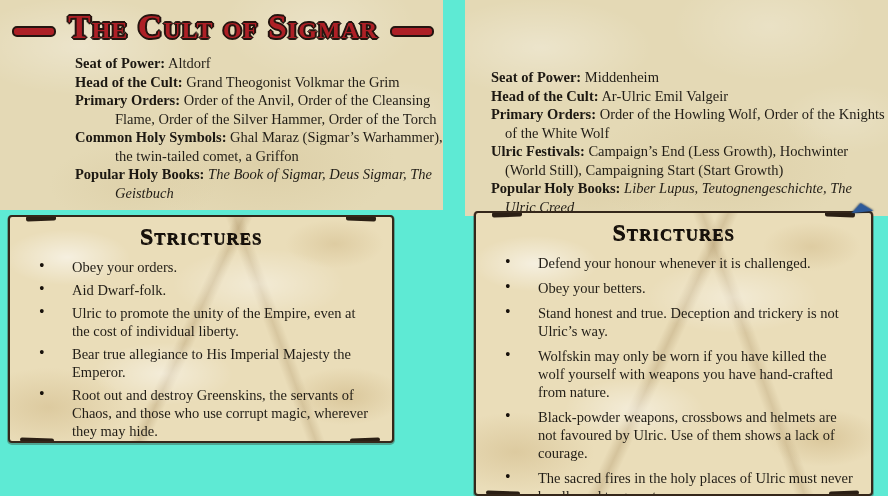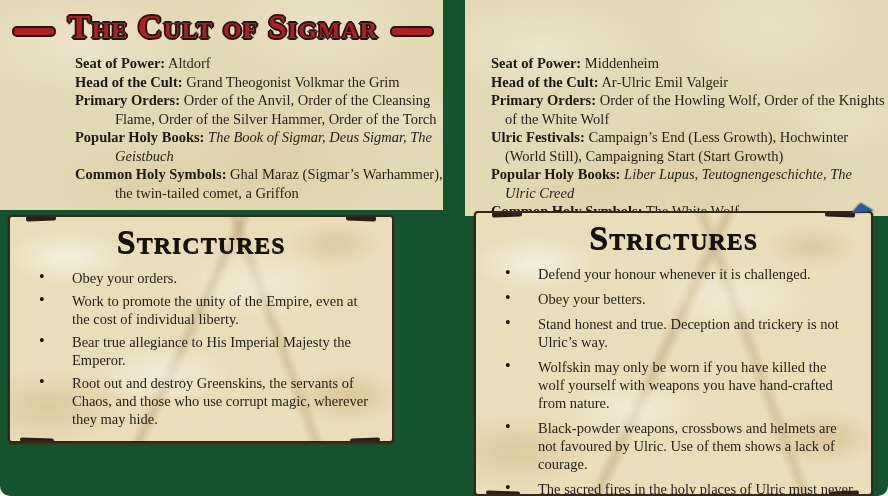--- a/index.html
+++ b/index.html
@@ -1,17 +1,17 @@
 <!DOCTYPE html>
 <html><head>
 <meta charset="utf-8">
 <style>
   html,body{margin:0;padding:0;background:#ffffff;width:888px;height:496px;overflow:hidden;
     font-family:"Liberation Serif",serif;-webkit-font-smoothing:antialiased;}
-  .stage{position:relative;width:888px;height:496px;background:#14532d;border-radius:10px;}
+  .stage{position:relative;width:888px;height:496px;background:#5eead4;}
 
   
   .panel{position:absolute;top:0;
     background-color:#e4d9b5;
     background-image:
       radial-gradient(ellipse 160px 70px at 18% 22%, rgba(255,255,255,.30), transparent 70%),
       radial-gradient(ellipse 140px 80px at 72% 12%, rgba(255,255,255,.22), transparent 70%),
       radial-gradient(ellipse 180px 90px at 60% 78%, rgba(201,180,130,.25), transparent 72%),
       radial-gradient(ellipse 120px 60px at 30% 88%, rgba(201,180,130,.20), transparent 70%),
       radial-gradient(ellipse 90px 50px at 90% 55%, rgba(255,255,255,.18), transparent 70%);
@@ -26,21 +26,21 @@
     color:#ad2026;
     text-shadow:-2px 0 #241510,2px 0 #241510,0 -2px #241510,0 2px #241510,
                 -1px -1px #241510,1px 1px #241510,-1px 1px #241510,1px -1px #241510;
   }
   .dash{display:inline-block;vertical-align:middle;width:40px;height:7px;margin:0 12px 6px 12px;
     background:#ad2026;border:2px solid #241510;border-radius:5px;}
 
   
   .facts{position:absolute;font-size:14.5px;line-height:18.5px;color:#211d16;}
   .facts-left{left:75px;top:54px;width:372px;}
-  .facts-right{left:26px;top:54px;width:394px;}
+  .facts-right{left:26px;top:68px;width:394px;}
   .fact{margin:0;font-family:Liberation Serif, serif;}
   .facts-left .fact{padding-left:40px;text-indent:-40px;}
   .facts-right .fact{padding-left:14px;text-indent:-14px;}
   .fact b{font-weight:bold;color:#1c1812;}
   .italic{font-style:italic;}
 
   
   .sbox{position:absolute;
     background-color:#ead br;
     background-color:#eaddb9;
@@ -59,21 +59,21 @@
   }
   .sbox-left{left:8px;top:215px;width:382px;height:224px;}
   .sbox-right{left:474px;top:211px;width:395px;height:281px;}
   .corner{position:absolute;background:#2b1f14;border-radius:2px;}
   .c-tl{left:16px;top:-1px;width:30px;height:5px;transform:rotate(-2deg);}
   .c-tr{right:16px;top:-1px;width:30px;height:5px;transform:rotate(2deg);}
   .c-bl{left:10px;bottom:-1px;width:34px;height:4px;transform:rotate(2deg);}
   .c-br{right:12px;bottom:-1px;width:30px;height:4px;transform:rotate(-2deg);}
 
   .sbox h2{margin:6px 0 2px 0;text-align:center;font-variant:small-caps;font-weight:bold;
-    font-size:34px;letter-spacing:1px;color:#17110b;text-shadow:0.5px 0.5px 0 #17110b;}
+    font-size:24px;letter-spacing:1px;color:#17110b;text-shadow:0.5px 0.5px 0 #17110b;}
   .sbox ul{list-style:none;margin:8px 0 12px 0;padding:0 18px 0 62px;
     font-size:14.5px;line-height:18px;color:#211d16;}
   .sbox li{position:relative;margin-bottom:5px;}
   .sbox-right li{margin-bottom:7px;}
   .sbox li::before{content:"\2022";position:absolute;left:-33px;top:-1px;font-size:16px;color:#17110b;}
 
   
   .blue-wedge{position:absolute;left:851px;top:203px;width:0;height:0;
     border-left:10px solid transparent;border-right:12px solid transparent;
     border-bottom:9px solid #2d5a9a;transform:rotate(-6deg);filter:drop-shadow(0 0 1px #13263f);}
@@ -89,23 +89,23 @@
     </div>
     <div class="facts facts-left">
 
         <p class="fact"><b>Seat of Power:</b> <span>Altdorf</span></p>
 
         <p class="fact"><b>Head of the Cult:</b> <span>Grand Theogonist Volkmar the Grim</span></p>
 
         <p class="fact"><b>Primary Orders:</b> <span>Order of the Anvil, Order of the Cleansing Flame, Order of the Silver Hammer, Order of the Torch</span></p>
 
 
+        <p class="fact"><b>Common Holy Symbols:</b> <span>Ghal Maraz (Sigmar’s Warhammer), the twin-tailed comet, a Griffon</span></p>
+
         <p class="fact"><b>Popular Holy Books:</b> <span class="italic">The Book of Sigmar, Deus Sigmar, The Geistbuch</span></p>
-
-        <p class="fact"><b>Common Holy Symbols:</b> <span>Ghal Maraz (Sigmar’s Warhammer), the twin-tailed comet, a Griffon</span></p>
       </div>
   </div>
 
   <div class="panel panel-right">
     <div class="facts facts-right">
 
         <p class="fact"><b>Seat of Power:</b> <span>Middenheim</span></p>
 
         <p class="fact"><b>Head of the Cult:</b> <span>Ar-Ulric Emil Valgeir</span></p>
 
@@ -122,22 +122,23 @@
   <div class="sbox sbox-left">
     <div class="corner c-tl"></div>
     <div class="corner c-tr"></div>
     <div class="corner c-bl"></div>
     <div class="corner c-br"></div>
     <h2>Strictures</h2>
     <ul>
 
         <li>Obey your orders.</li>
 
+        <li>Aid Dwarf-folk.</li>
 
-        <li>Work to promote the unity of the Empire, even at the cost of individual liberty.</li>
+        <li>Ulric to promote the unity of the Empire, even at the cost of individual liberty.</li>
 
         <li>Bear true allegiance to His Imperial Majesty the Emperor.</li>
 
         <li>Root out and destroy Greenskins, the servants of Chaos, and those who use corrupt magic, wherever they may hide.</li>
       </ul>
   </div>
 
   <div class="sbox sbox-right">
     <div class="corner c-tl"></div>
     <div class="corner c-tr"></div>

